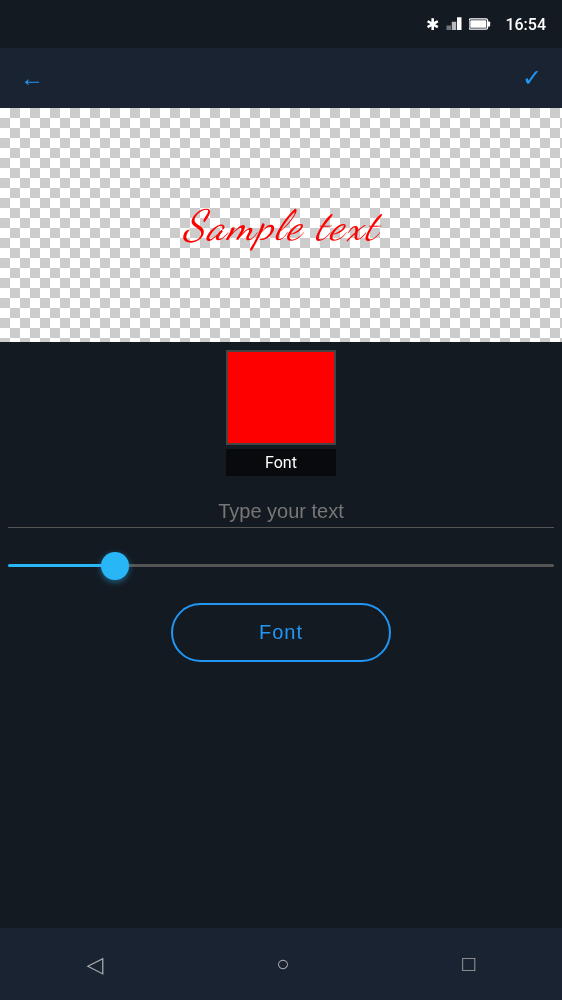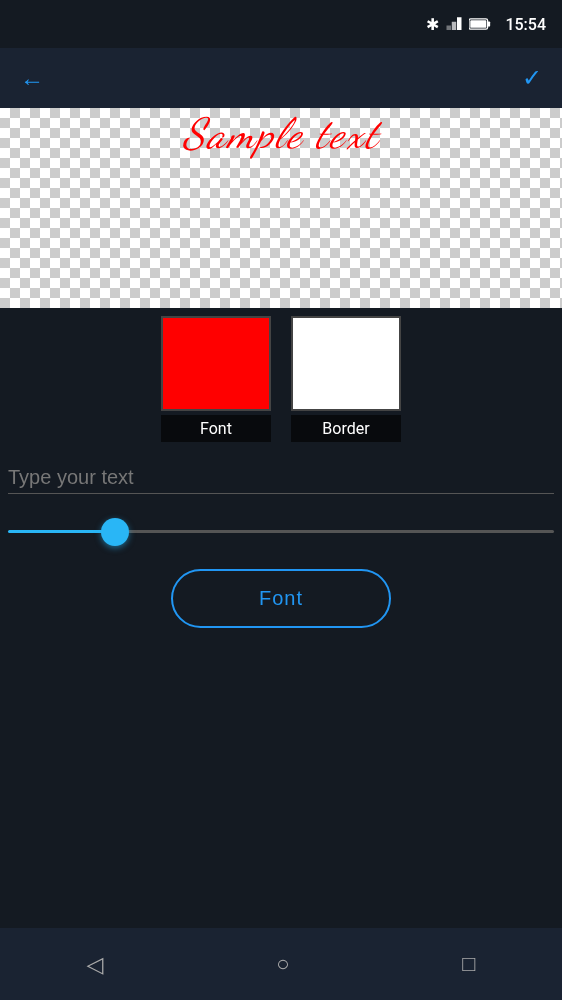--- a/index.html
+++ b/index.html
@@ -50,31 +50,31 @@
 
     .toolbar-icon {
       color: #2196F3;
       font-size: 24px;
       cursor: pointer;
     }
 
     
     #preview-area {
       width: 100%;
-      height: 200px;
+      height: 234px;
       background-image:
         linear-gradient(45deg, #ccc 25%, transparent 25%),
         linear-gradient(-45deg, #ccc 25%, transparent 25%),
         linear-gradient(45deg, transparent 75%, #ccc 75%),
         linear-gradient(-45deg, transparent 75%, #ccc 75%);
       background-size: 20px 20px;
       background-position: 0 0, 0 10px, 10px -10px, -10px 0px;
       background-color: #fff;
       display: flex;
-      align-items: flex-start;
+      align-items: center;
       justify-content: center;
     }
 
     .sample-text {
       font-family: 'Dancing Script', 'Brush Script MT', cursive;
       color: red;
       font-size: 42px;
       font-style: italic;
       text-shadow: none;
       letter-spacing: 2px;
@@ -133,20 +133,21 @@
       padding-bottom: 4px;
     }
 
     #text-input {
       background: transparent;
       border: none;
       outline: none;
       color: #86efac;
       font-size: 20px;
       width: 100%;
+      text-align: center;
     }
 
     #text-input::placeholder {
       color: #777;
     }
 
     
     #slider-container {
       margin-bottom: 28px;
       padding: 4px 0;
@@ -232,44 +233,40 @@
     <svg width="18" height="16" viewBox="0 0 24 20" style="color:white;">
       <polygon points="2,18 8,18 8,12 2,12" fill="white" opacity="0.4"></polygon>
       <polygon points="9,18 15,18 15,7 9,7" fill="white" opacity="0.7"></polygon>
       <polygon points="16,18 22,18 22,1 16,1" fill="white"></polygon>
     </svg>
     <svg width="22" height="14" viewBox="0 0 26 14" style="color:white;">
       <rect x="0" y="1" width="22" height="12" rx="2" ry="2" stroke="white" stroke-width="1.5" fill="none"></rect>
       <rect x="22" y="4" width="3" height="6" rx="1" fill="white"></rect>
       <rect x="1.5" y="2.5" width="19" height="9" rx="1" fill="white"></rect>
     </svg>
-    <span class="status-time">15:54</span>
+    <span class="status-time">16:54</span>
   </div>
 </div>
 
 <div id="toolbar">
   <span class="toolbar-icon">←</span>
   <span class="toolbar-icon">✓</span>
 </div>
 
 <div id="preview-area">
   <span class="sample-text">Sample text</span>
 </div>
 
 <div id="controls">
 
   <div id="color-pickers">
     <div class="color-swatch-container">
       <div class="color-swatch font-color"></div>
       <div class="color-label">Font</div>
     </div>
-    <div class="color-swatch-container">
-      <div class="color-swatch border-color"></div>
-      <div class="color-label">Border</div>
-    </div>
   </div>
 
   <div id="text-input-container">
     <input type="text" id="text-input" placeholder="Type your text" style="">
   </div>
 
   <div id="slider-container">
     <input type="range" id="size-slider" min="0" max="100" value="18" style="">
   </div>
 

